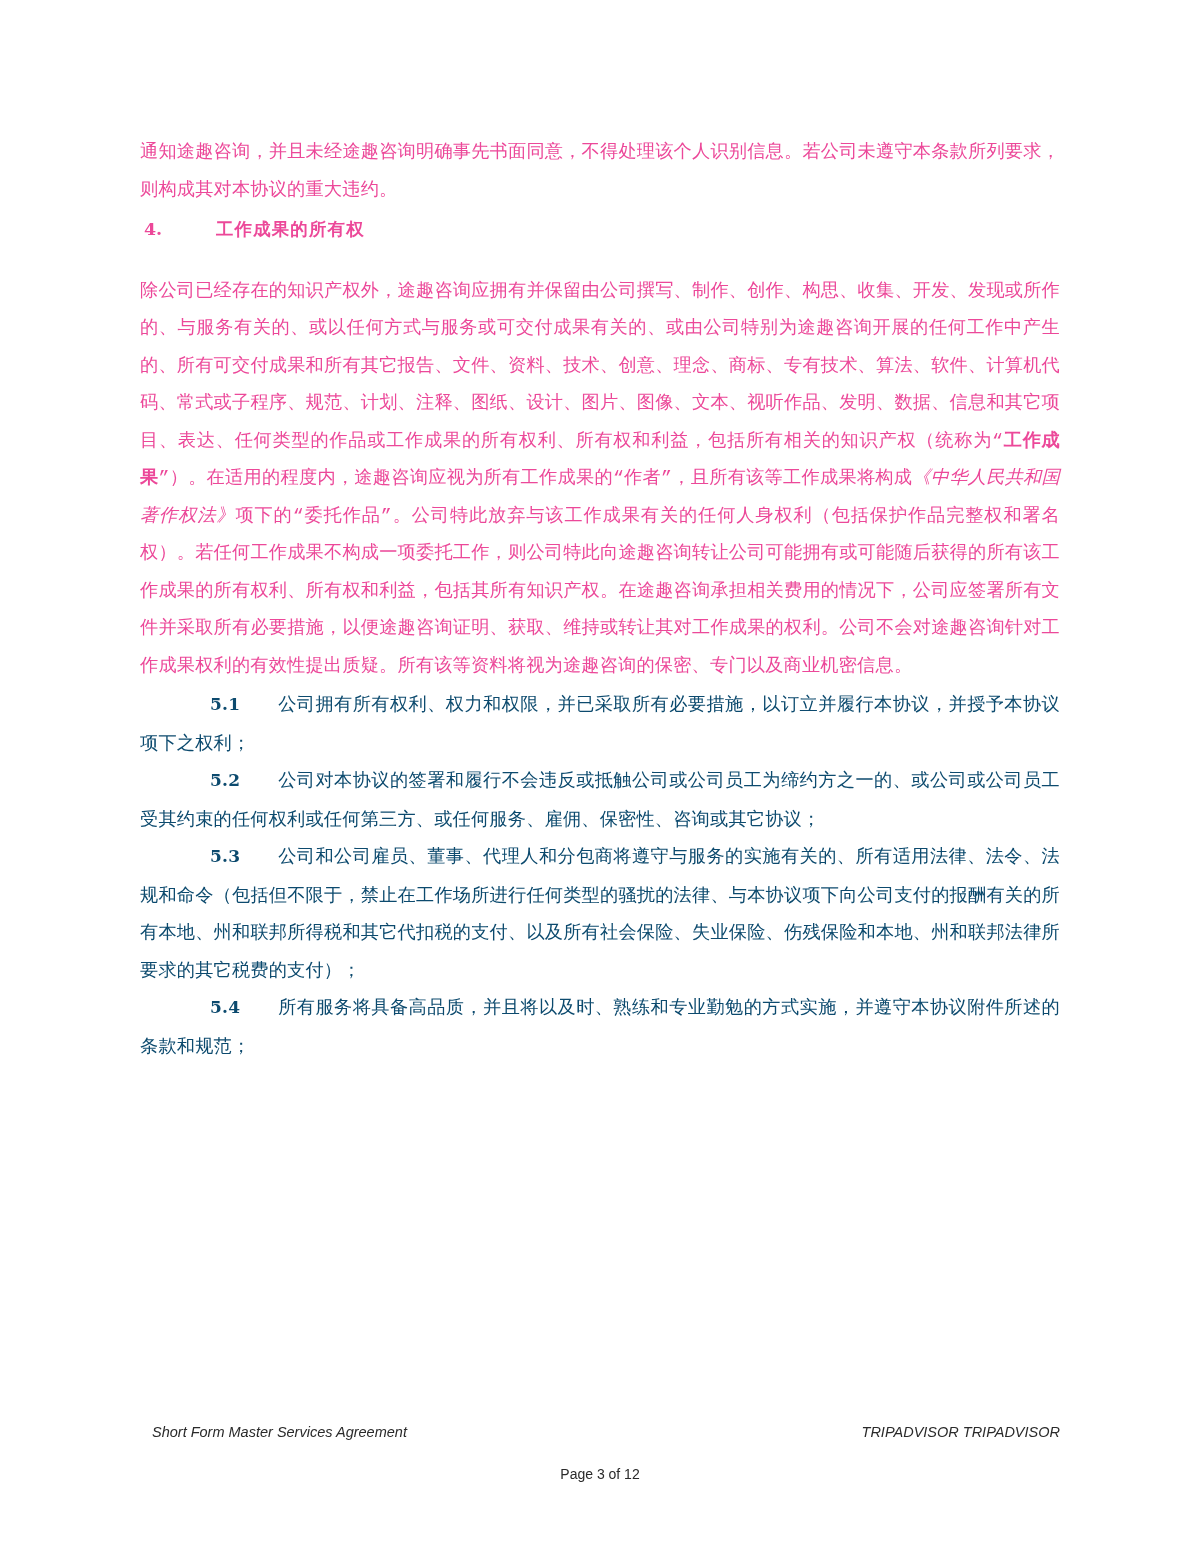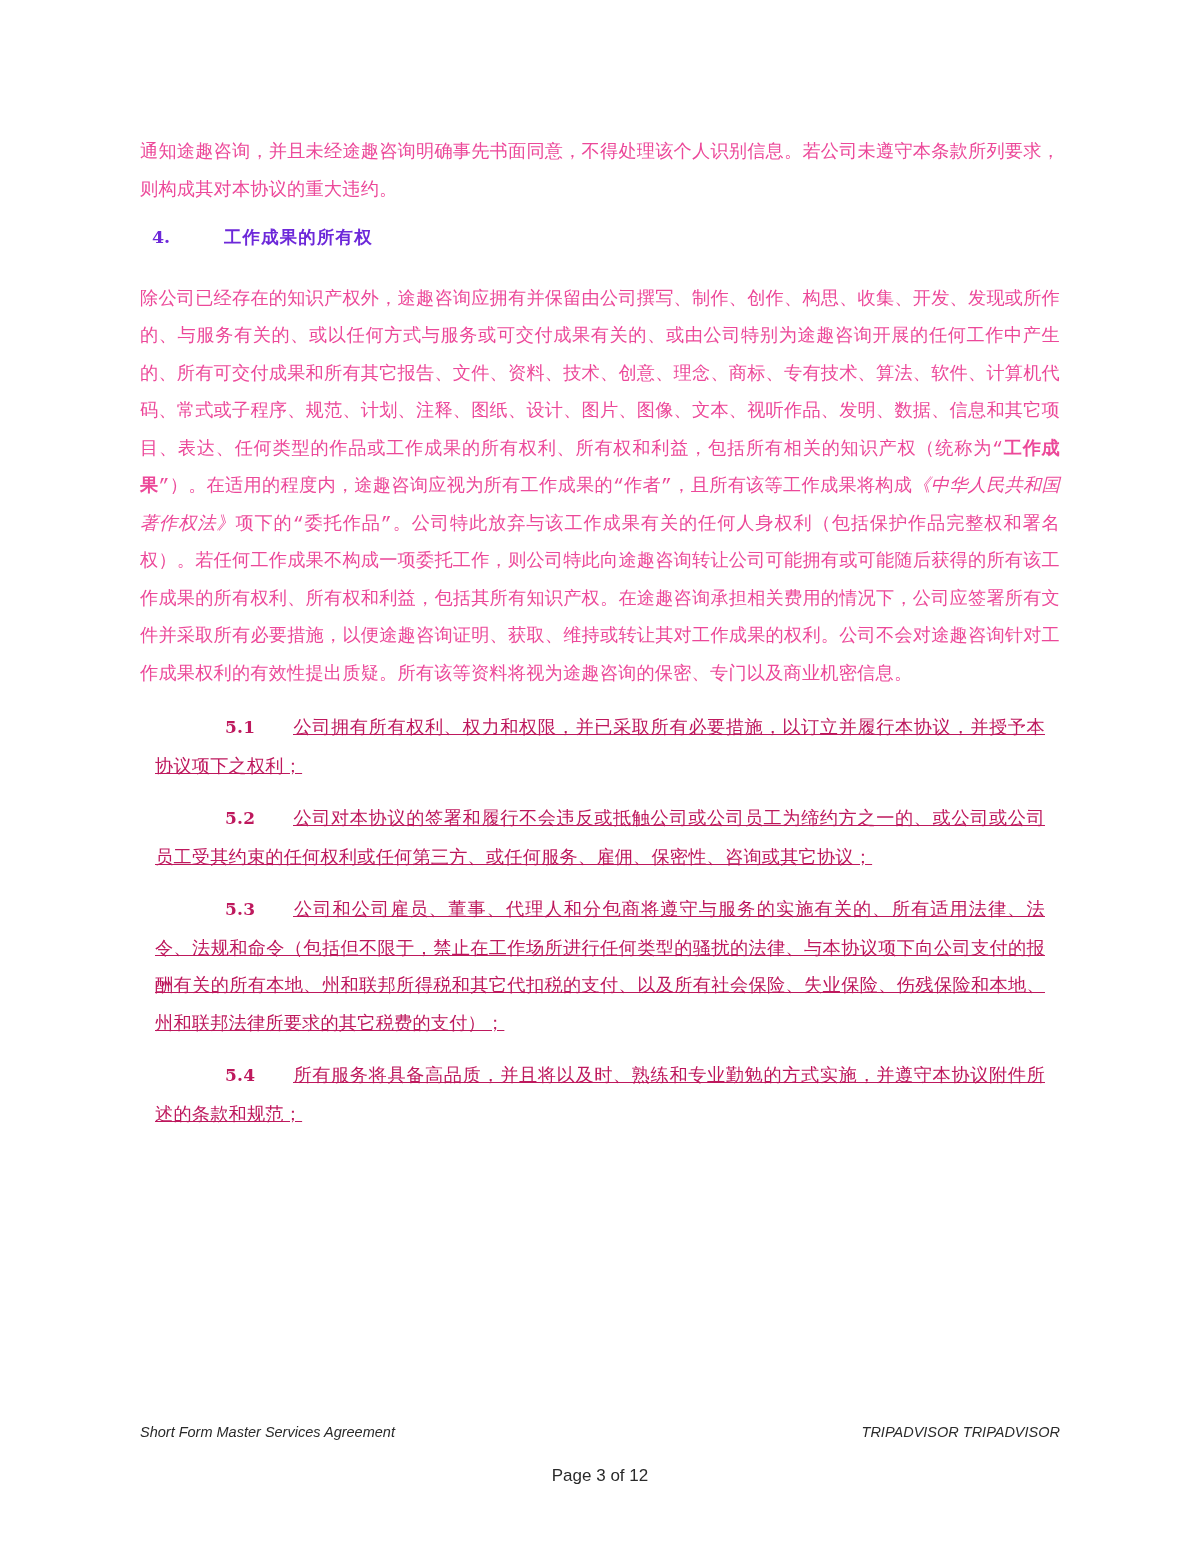--- a/index.html
+++ b/index.html
@@ -34,46 +34,45 @@
     margin: 0;
     letter-spacing: 0.2px;
   }
   .para.gap-top-md { margin-top: 24px; font-family: Liberation Mono, monospace; }
 
   
   .heading {
     font-size: 17.4px;
     line-height: 37.5px;
     font-weight: bold;
-    color: #6d28d9;
-    margin: 12px;
+    color: #ec4899;
+    margin: 4px;
     display: block;
     white-space: nowrap;
   }
   .heading .num {
     display: inline-block;
     width: 72px;
     font-weight: bold;
   }
   .heading .htext {
     font-weight: bold;
     letter-spacing: 1.2px;
   }
 
   
   .clause {
     font-size: 18.2px;
     line-height: 37.5px;
-    color: #be185d;
+    color: #0c4a6e;
     text-align: justify;
     text-justify: inter-ideograph;
-    margin: 15px;
+    margin: 0;
     text-indent: 70px;
     letter-spacing: 0.2px;
-    text-decoration: underline;
   }
   .clause .cnum {
     font-weight: bold;
     font-size: 17px;
     display: inline-block;
     width: 68px;
     text-indent: 0;
   }
   .bold-term { font-weight: bold; }
   .italic-term { font-style: italic; }
@@ -87,29 +86,30 @@
     display: flex;
     justify-content: space-between;
     align-items: baseline;
   }
   .footer-left, .footer-right {
     font-family: "Liberation Sans", sans-serif;
     font-style: italic;
     font-size: 14.5px;
     color: #2a2a2a;
     white-space: nowrap;
+    margin-left: 12px;
   }
   .page-number {
     position: absolute;
     left: 0;
     top: 1466px;
     width: 1200px;
     text-align: center;
     font-family: "Liberation Sans", sans-serif;
-    font-size: 17px;
+    font-size: 14px;
     color: #2a2a2a;
   }
 </style>
 </head>
 <body>
 
 <div class="page">
 
   <div class="content">
 

